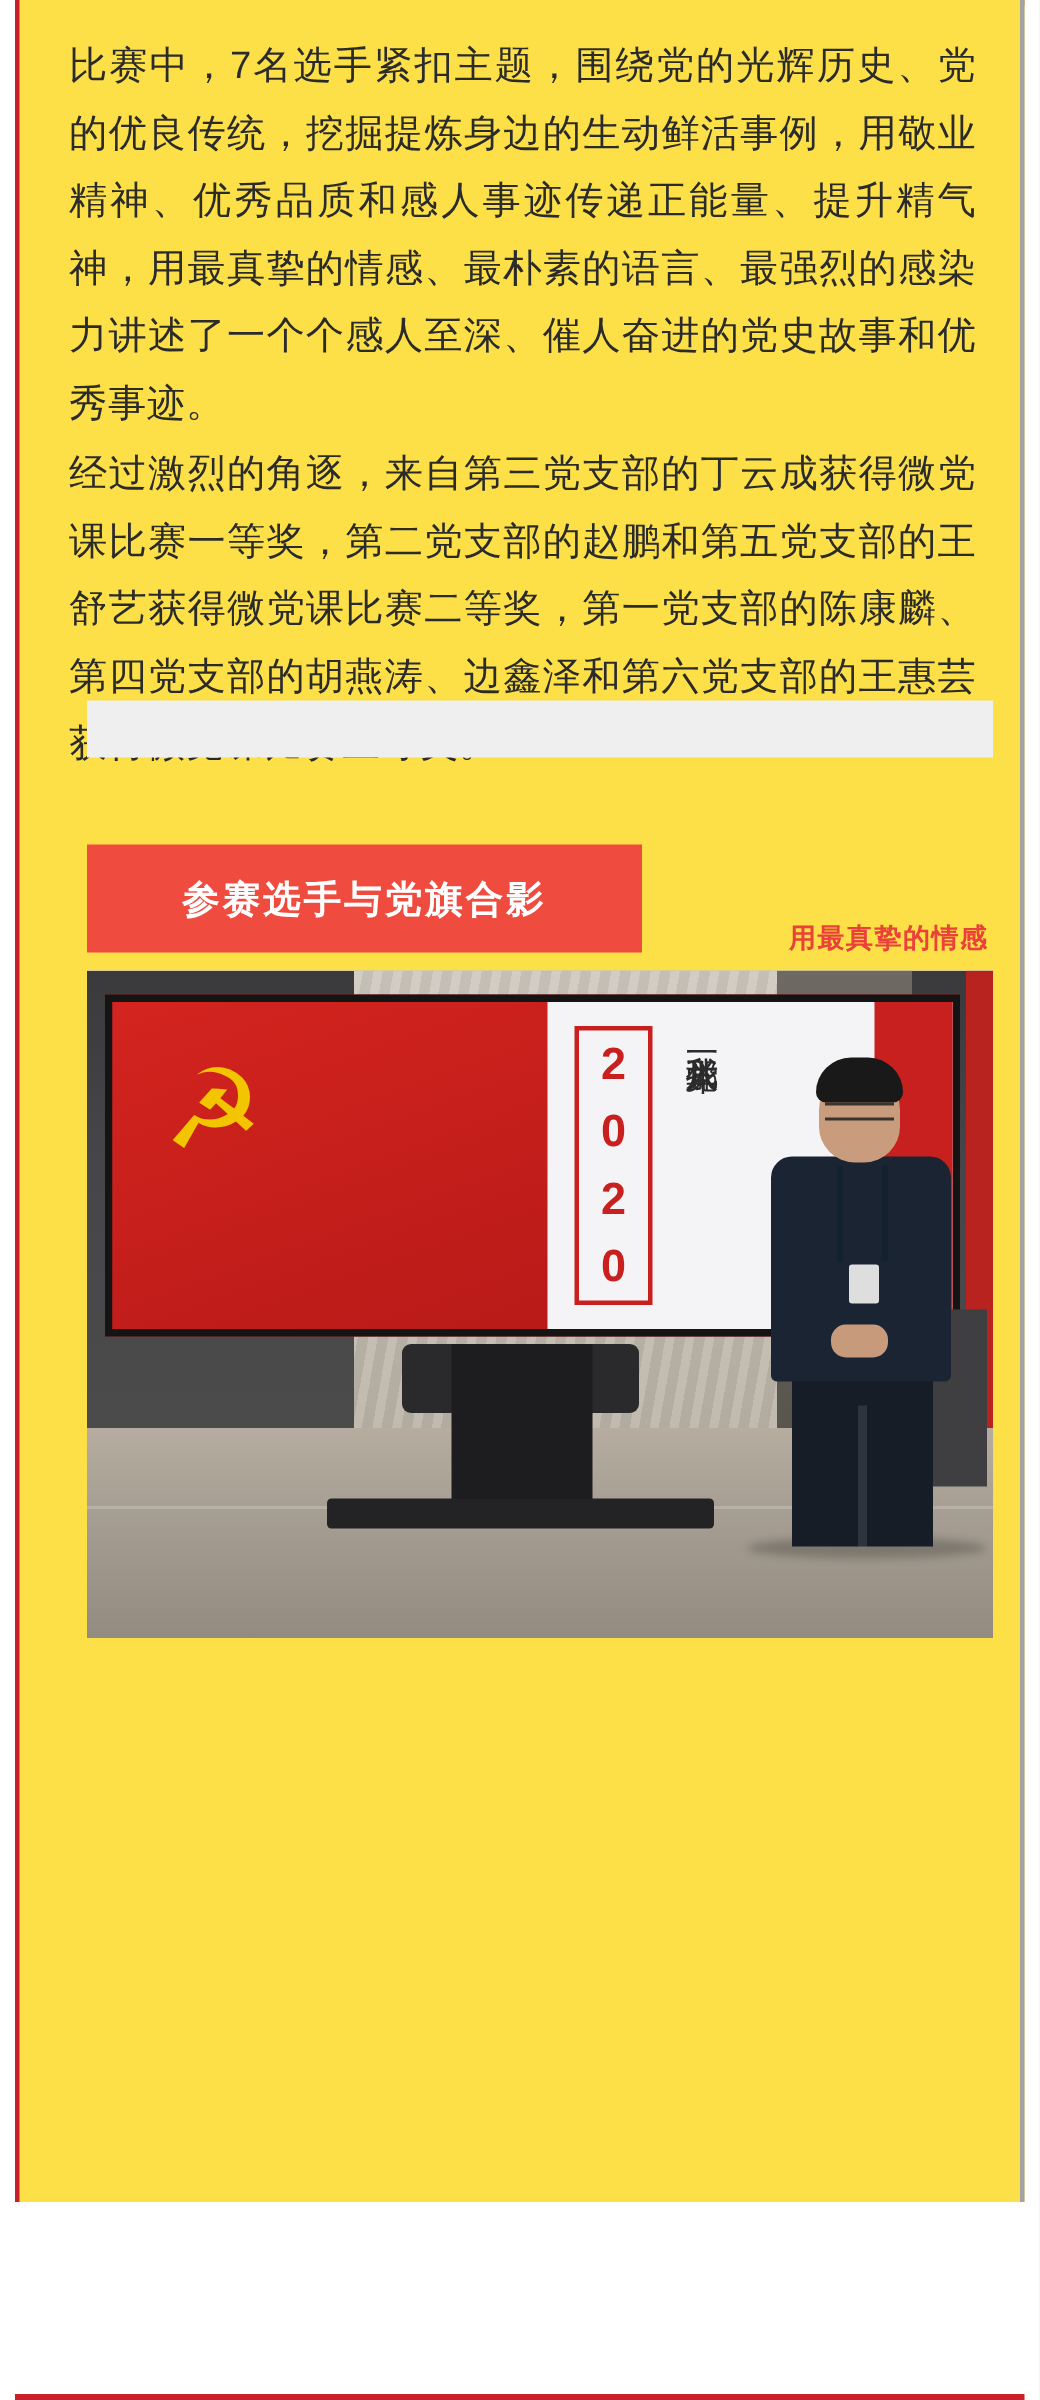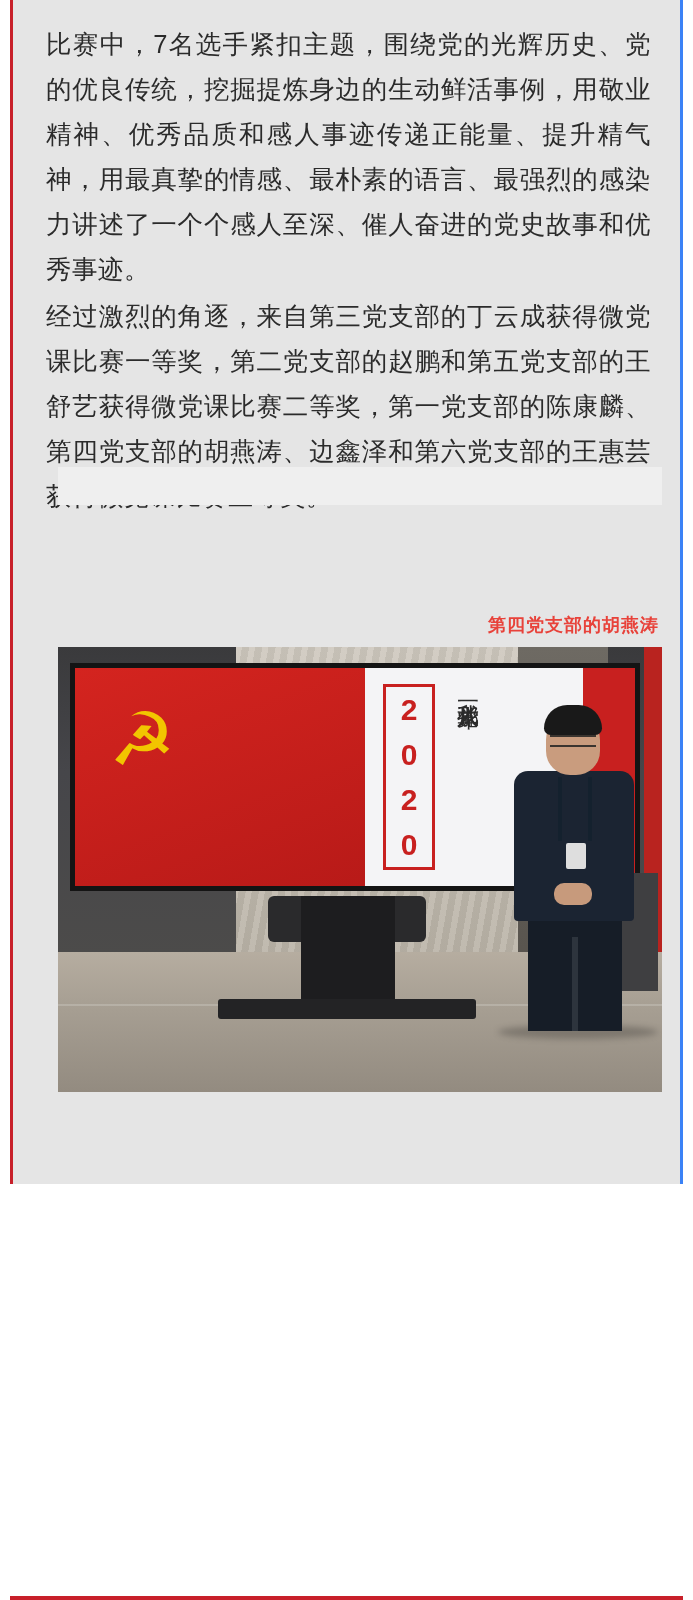--- a/index.html
+++ b/index.html
@@ -14,24 +14,24 @@
     font-family: "Liberation Sans", "DejaVu Sans", sans-serif;
     position: relative;
     overflow: hidden;
   }
   
   .page-frame {
     position: absolute;
     left: 10px;
     top: 0px;
     width: 673px;
-    height: 1184px;
+    height: 1468px;
     border-left: 3px solid #c8202a;
-    border-right: 3px solid #3b82f6;
-    background: #e5e5e5;
+    border-right: 3px solid #a3a3a3;
+    background: #fde047;
   }
   .frame-top-bar {
     position: absolute;
     left: 10px;
     top: 0;
     width: 673px;
     height: 4px;
     background: #c8202a;
   }
   .frame-bottom-bar {
@@ -341,21 +341,24 @@
 <div class="frame-bottom-bar"></div>
 
 <div class="page-frame">
 
   <div class="content">
 
     <p class="para">比赛中，7名选手紧扣主题，围绕党的光辉历史、党的优良传统，挖掘提炼身边的生动鲜活事例，用敬业精神、优秀品质和感人事迹传递正能量、提升精气神，用最真挚的情感、最朴素的语言、最强烈的感染力讲述了一个个感人至深、催人奋进的党史故事和优秀事迹。</p>
     <p class="para">经过激烈的角逐，来自第三党支部的丁云成获得微党课比赛一等奖，第二党支部的赵鹏和第五党支部的王舒艺获得微党课比赛二等奖，第一党支部的陈康麟、第四党支部的胡燕涛、边鑫泽和第六党支部的王惠芸获得微党课比赛三等奖。</p>
 
     <div class="banner-wrap">
-      <div class="swipe-hint">第四党支部的胡燕涛</div>
+      <div class="banner-tag">
+        <span class="banner-tag-text">参赛选手与党旗合影</span>
+      </div>
+      <div class="swipe-hint">用最真挚的情感</div>
     </div>
 
     <div class="photo-shell">
       <div class="photo">
         <div class="wall-left"></div>
         <div class="marble"></div>
         <div class="marble2"></div>
         <div class="photo-edge-right"></div>
         <div class="floor"></div>
         <div class="floor-line"></div>

